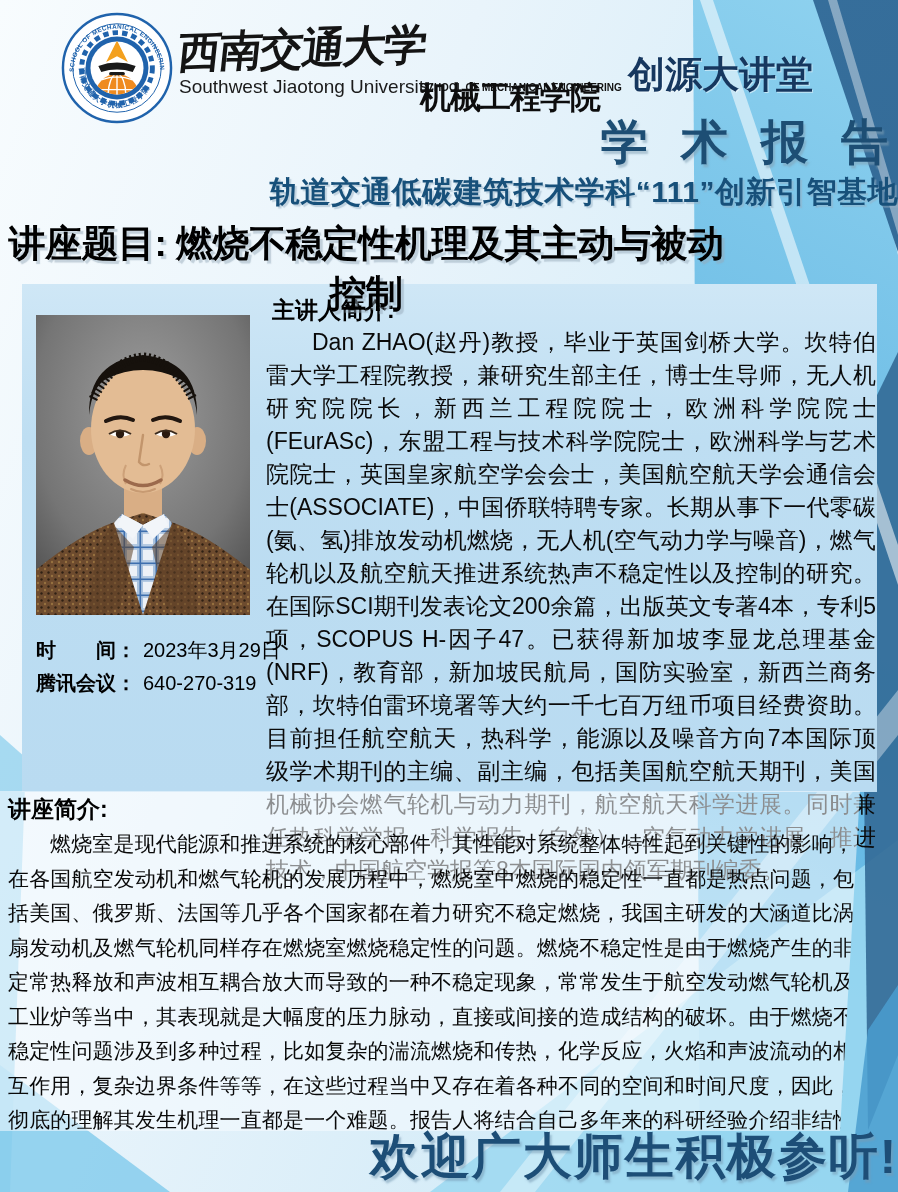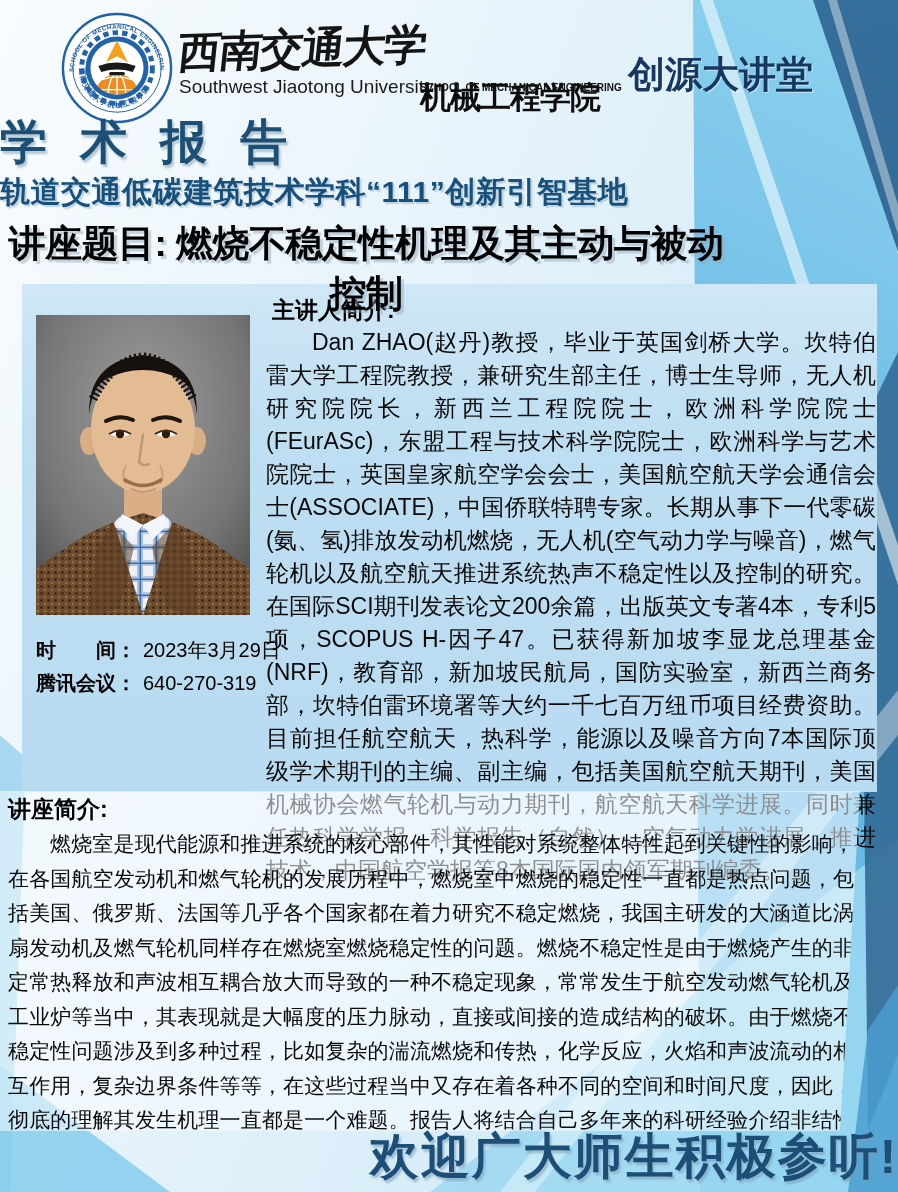--- a/index.html
+++ b/index.html
@@ -27,24 +27,24 @@
          font-weight:900;color:#141414;letter-spacing:-2px;transform:skewX(-8deg) rotate(-2deg);
          font-family:"DejaVu Serif","Liberation Serif",serif;white-space:nowrap;}
   .uni-en{position:absolute;left:179px;top:76px;font-size:19px;color:#1b1b1b;white-space:nowrap;}
   .school-cn{position:absolute;left:420px;top:44px;font-size:31px;font-weight:900;color:#0d0d0d;
              letter-spacing:-1px;white-space:nowrap;margin-top:33px;}
   .school-en{position:absolute;left:420px;top:82px;font-size:10px;font-weight:700;color:#111;white-space:nowrap;}
   .series{position:absolute;left:628px;top:50px;font-size:37px;font-weight:900;color:#16375f;
           letter-spacing:0;white-space:nowrap;text-shadow:1px 1px 0 rgba(255,255,255,.5);}
 
   
-  .title-main{position:absolute;left:0;top:111px;width:898px;text-align:left;z-index:3;
+  .title-main{position:absolute;left:0;top:111px;width:898px;text-align:right;z-index:3;
               font-size:47px;font-weight:900;color:#1d4e74;letter-spacing:10px;
               text-shadow:2px 3px 2px rgba(130,160,180,.55);}
-  .subtitle{position:absolute;left:0;top:172px;width:898px;text-align:left;z-index:3;
+  .subtitle{position:absolute;left:0;top:172px;width:898px;text-align:right;z-index:3;
             font-size:30px;font-weight:900;color:#17507a;letter-spacing:0.5px;
             text-shadow:2px 2px 1px rgba(150,175,195,.5);}
   .lecture{position:absolute;left:0;top:219px;width:732px;text-align:center;z-index:3;
            font-size:37px;font-weight:900;color:#000;letter-spacing:-0.5px;
            text-shadow:3px 3px 1px rgba(150,170,185,.5);}
 
   
   .speaker-box{position:absolute;left:22px;top:284px;width:855px;height:508px;z-index:2;
                background:linear-gradient(180deg,#cfe7f6 0%,#bedef2 30%,#b9dbf1 100%);}
   .photo{position:absolute;left:14px;top:31px;width:214px;height:300px;display:block;}

